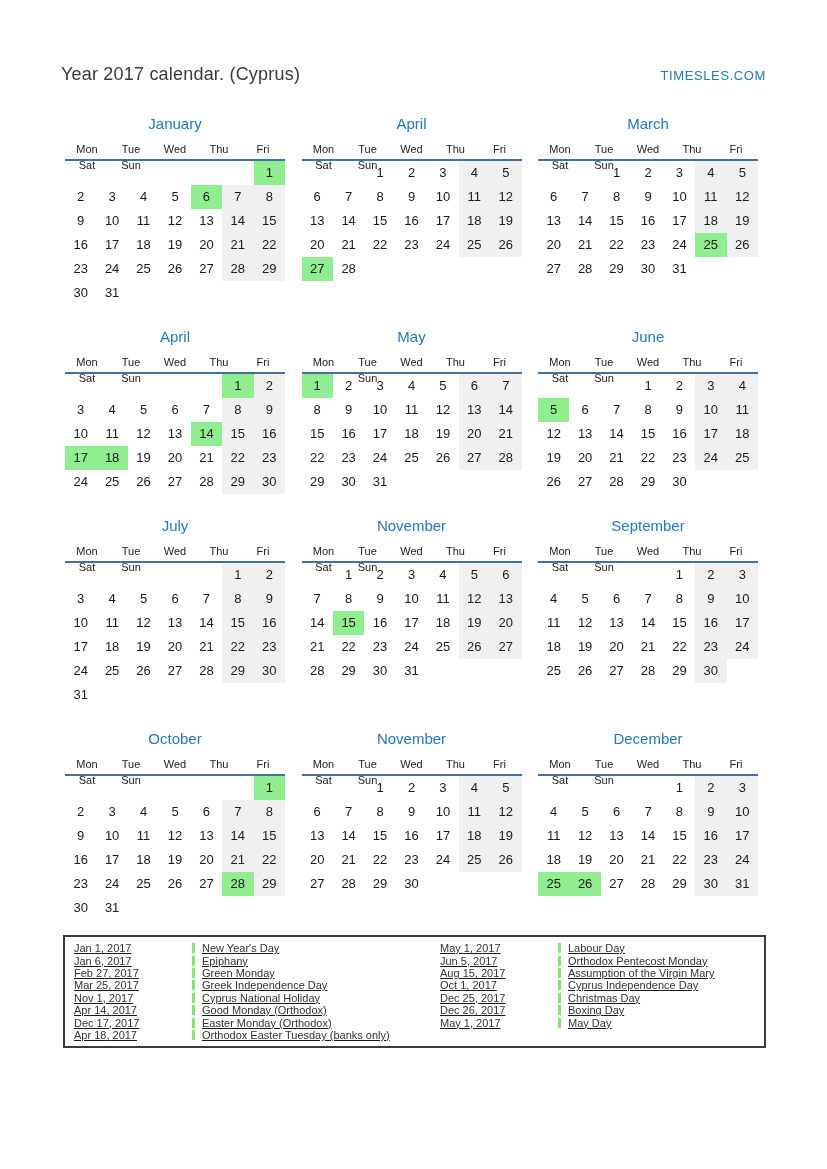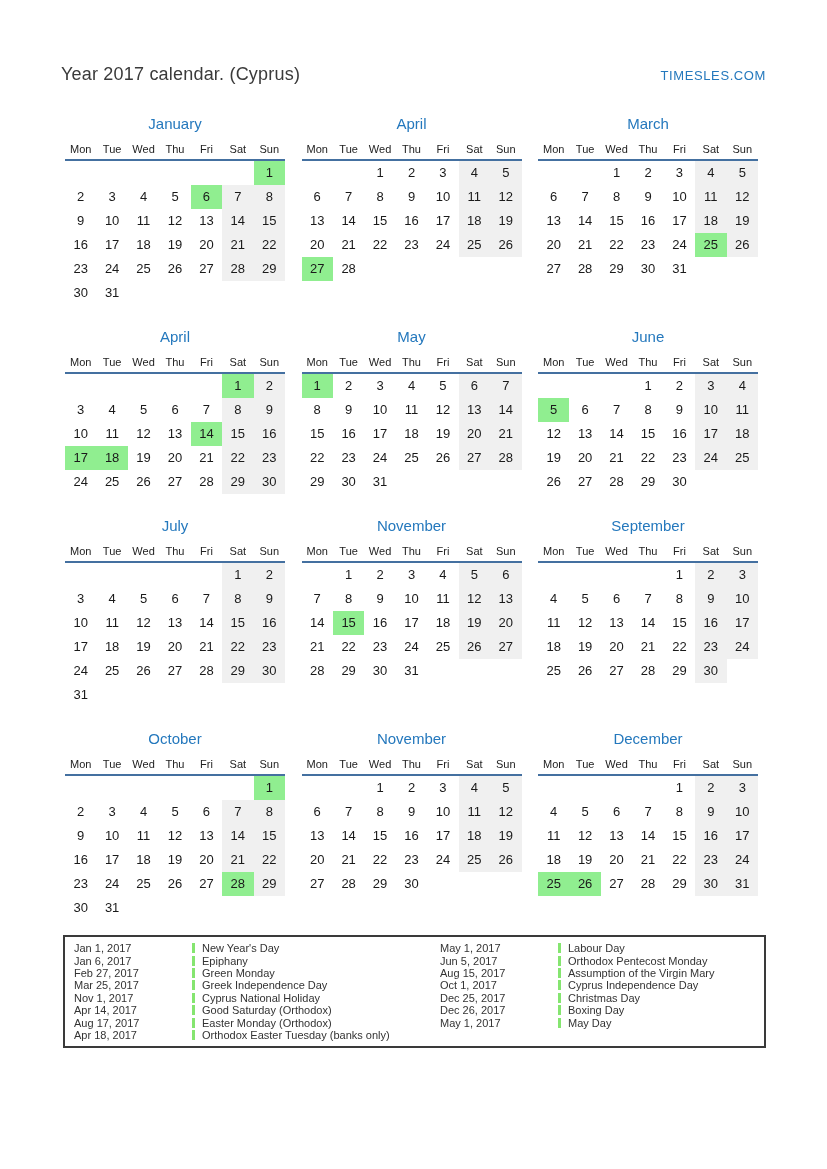--- a/index.html
+++ b/index.html
@@ -49,21 +49,21 @@
     text-align: center;
     color: var(--accent-blue);
     font-size: 15px;
     line-height: 16px;
     height: 16px;
     margin-bottom: 9px;
     cursor: pointer;
   }
   .week-head {
     display: grid;
-    grid-template-columns: repeat(7, 1fr);
+    grid-template-columns: repeat(5, 1fr);
     border-bottom: 2px solid var(--rule-blue);
     height: 20px;
   }
   .wd {
     text-align: center;
     font-size: 11px;
     line-height: 16px;
     color: #222222;
   }
   .month-grid {
@@ -81,21 +81,21 @@
   .day.holiday { background: var(--holiday-green); }
 
   
   .legend {
     margin: 15px 0 0 63px;
     width: 703px;
     border: 2px solid #3a3a3a;
     padding: 5px 6px 5px 9px;
     display: flex;
   }
-  .legend-col { width: 366px; }
+  .legend-col { width: 366px; text-decoration: underline; }
   .legend-col.right { width: auto; flex: 1; }
   .h-row {
     display: flex;
     align-items: center;
     height: 12.4px;
     font-size: 11px;
     color: #333333;
     white-space: nowrap;
   }
   .h-date { width: 118px; flex: none; }
@@ -753,24 +753,24 @@
           <span class="h-name">Greek Independence Day</span>
         </div>
         <div class="h-row">
           <span class="h-date">Nov 1, 2017</span>
           <span class="h-bar"></span>
           <span class="h-name">Cyprus National Holiday</span>
         </div>
         <div class="h-row">
           <span class="h-date">Apr 14, 2017</span>
           <span class="h-bar"></span>
-          <span class="h-name">Good Saturday (Orthodox)</span>
-        </div>
-        <div class="h-row">
-          <span class="h-date">Aug 17, 2017</span>
+          <span class="h-name">Good Monday (Orthodox)</span>
+        </div>
+        <div class="h-row">
+          <span class="h-date">Dec 17, 2017</span>
           <span class="h-bar"></span>
           <span class="h-name">Easter Monday (Orthodox)</span>
         </div>
         <div class="h-row">
           <span class="h-date">Apr 18, 2017</span>
           <span class="h-bar"></span>
           <span class="h-name">Orthodox Easter Tuesday (banks only)</span>
         </div>
       </div>
     <div class="legend-col right">

